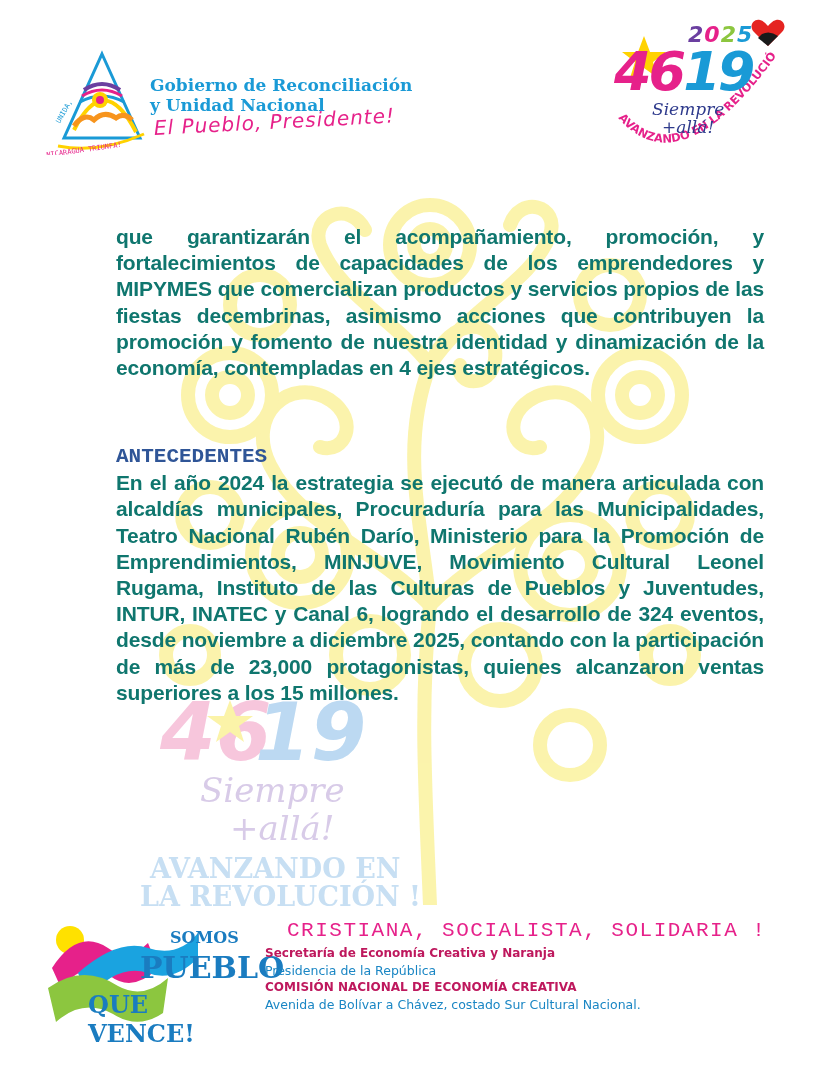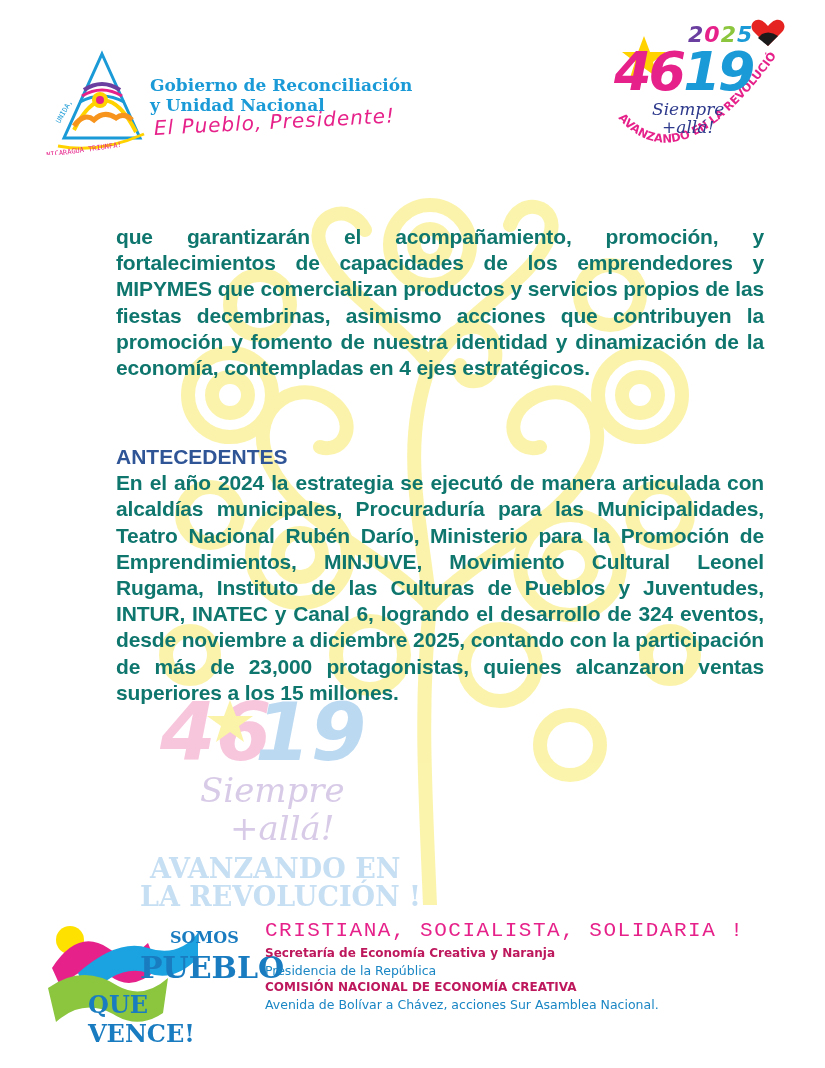--- a/index.html
+++ b/index.html
@@ -22,28 +22,28 @@
   .logo-num { position: absolute; left: 4px; top: 22px; font-family: "DejaVu Sans", sans-serif; font-weight: bold; font-size: 54px; font-style: italic; letter-spacing: -3px; text-align: center; }
   .logo-num .a { color: #e6218a; } .logo-num .b { color: #1a9ad6; }
   .logo-script { position: absolute; left: 42px; top: 82px; font-family: "DejaVu Serif", serif; font-style: italic; color: #2e3a8c; font-size: 17px; line-height: 18px; text-align: center; }
   .logo-arc { position: absolute; left: 0; top: 0; width: 180px; height: 150px; }
   .heart { position: absolute; left: 140px; top: 0px; width: 36px; height: 30px; }
 
   
   .content { position: absolute; left: 116px; top: 224px; width: 648px; z-index: 2; }
   .para { font-family: "Liberation Sans", sans-serif; font-weight: bold; font-size: 21px; line-height: 26.2px; color: #0f766e; text-align: justify; margin: 0; letter-spacing: -0.15px; }
   .para.first { text-align-last: left; }
-  .heading { font-family: Liberation Sans, sans-serif; font-weight: bold; font-size: 21px; color: #2f5597; margin: 63px 0 0 0; line-height: 26px; }
+  .heading { font-family: Liberation Mono, monospace; font-weight: bold; font-size: 21px; color: #2f5597; margin: 63px 0 0 0; line-height: 26px; }
   .para.second { }
 
   
   .footer-logo { position: absolute; left: 48px; top: 918px; width: 210px; height: 120px; z-index: 2; }
   .somos { position: absolute; font-family: "DejaVu Serif", serif; font-weight: bold; color: #1a7cc0; }
   .footer-text { position: absolute; left: 265px; top: 918px; width: 520px; z-index: 2; }
-  .motto { font-family: "Liberation Mono", monospace; font-size: 21px; color: #e6218a; letter-spacing: 1.5px; line-height: 26px; white-space: nowrap; }
+  .motto { font-family: "Liberation Mono", monospace; font-size: 21px; color: #e6218a; letter-spacing: 1.5px; line-height: 26px; white-space: nowrap; margin-left: 22px; }
   .ft-line { font-family: "DejaVu Sans", sans-serif; font-size: 12.5px; line-height: 17px; color: #1a86c4; white-space: nowrap; }
   .ft-line.bold { font-weight: bold; color: #be185d; font-size: 12px; }
 </style>
 </head>
 <body>
 
 <svg class="watermark" viewBox="0 0 560 720">
   <g fill="none" stroke="#fbf3a8" stroke-width="14" stroke-linecap="round" opacity="0.95">
     <path d="M280 720 C 275 600, 270 520, 280 420"></path>
     <path d="M280 420 C 220 360, 150 340, 120 280 C 95 230, 140 190, 180 215 C 210 235, 195 270, 170 262"></path>
@@ -146,14 +146,14 @@
   <div class="somos" style="left:122px;top:10px;font-size:16px;">SOMOS</div>
   <div class="somos" style="left:92px;top:32px;font-size:30px;">PUEBLO</div>
   <div class="somos" style="left:40px;top:72px;font-size:24px;">QUE VENCE!</div>
 </div>
 
 <div class="footer-text">
   <div class="motto">CRISTIANA, SOCIALISTA, SOLIDARIA !</div>
   <div class="ft-line bold" style="margin-top:1px;">Secretaría de Economía Creativa y Naranja</div>
   <div class="ft-line">Presidencia de la República</div>
   <div class="ft-line bold">COMISIÓN NACIONAL DE ECONOMÍA CREATIVA</div>
-  <div class="ft-line">Avenida de Bolívar a Chávez, acciones Sur Asamblea Nacional.</div>
+  <div class="ft-line">Avenida de Bolívar a Chávez, costado Sur Cultural Nacional.</div>
 </div>
 
 </body></html>

